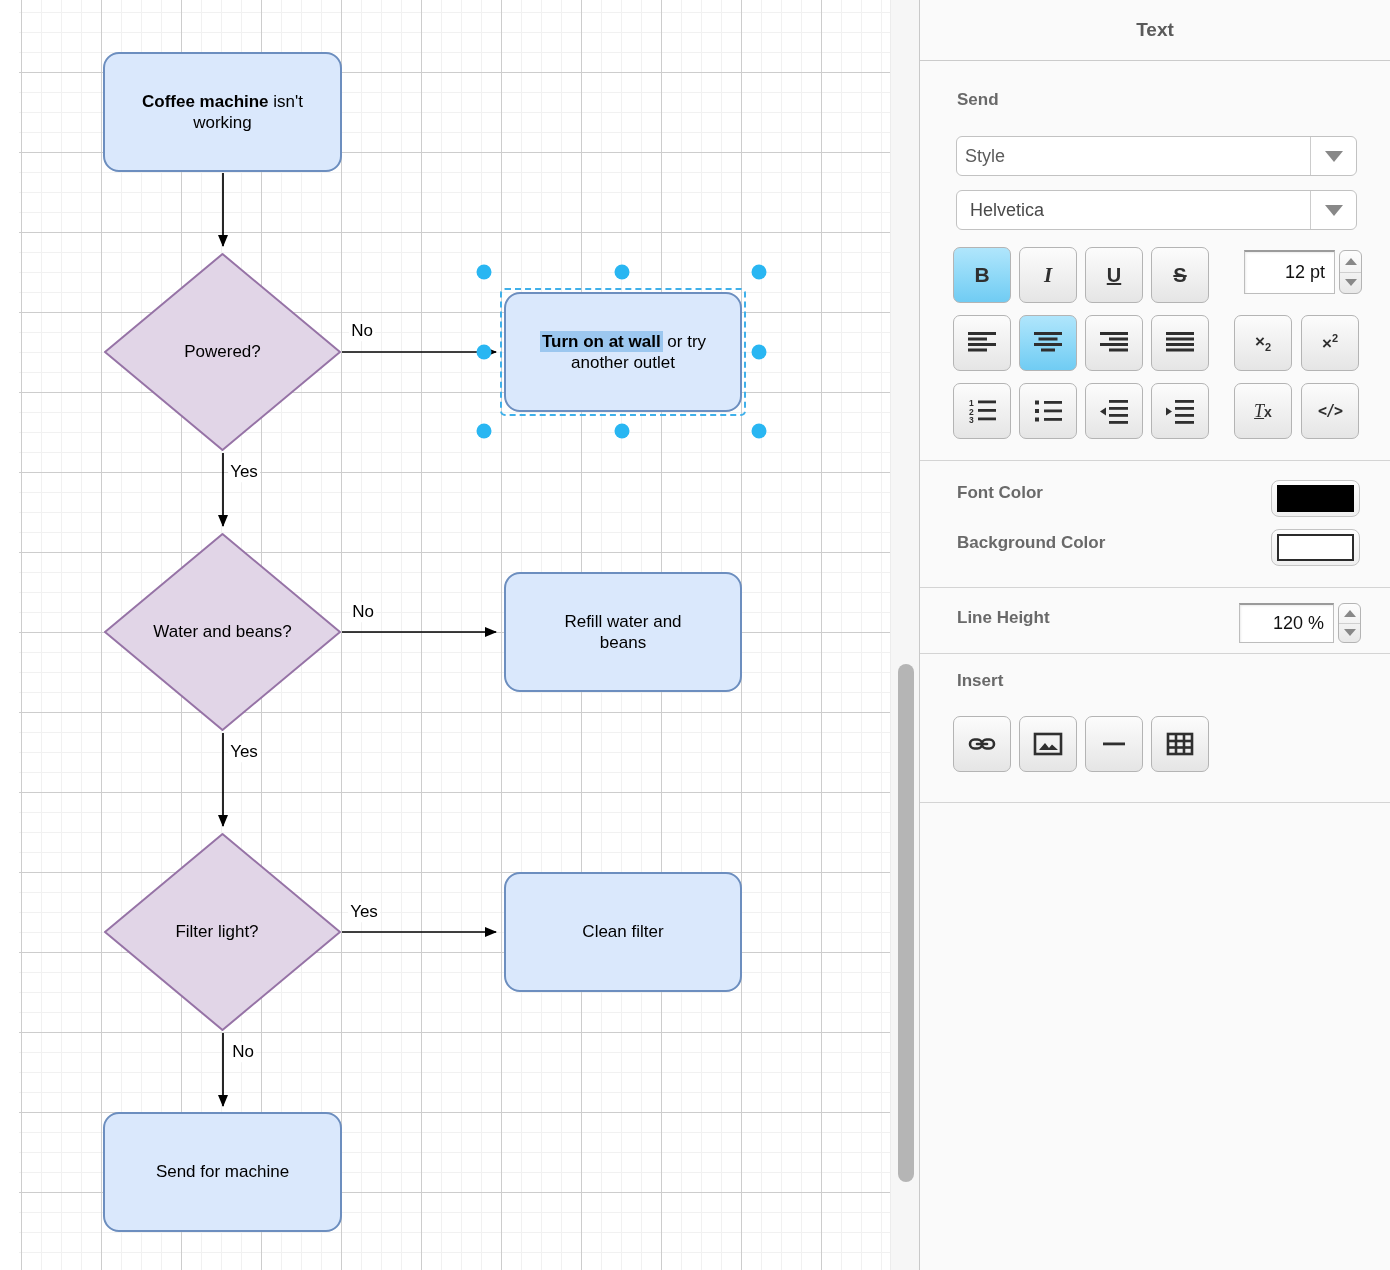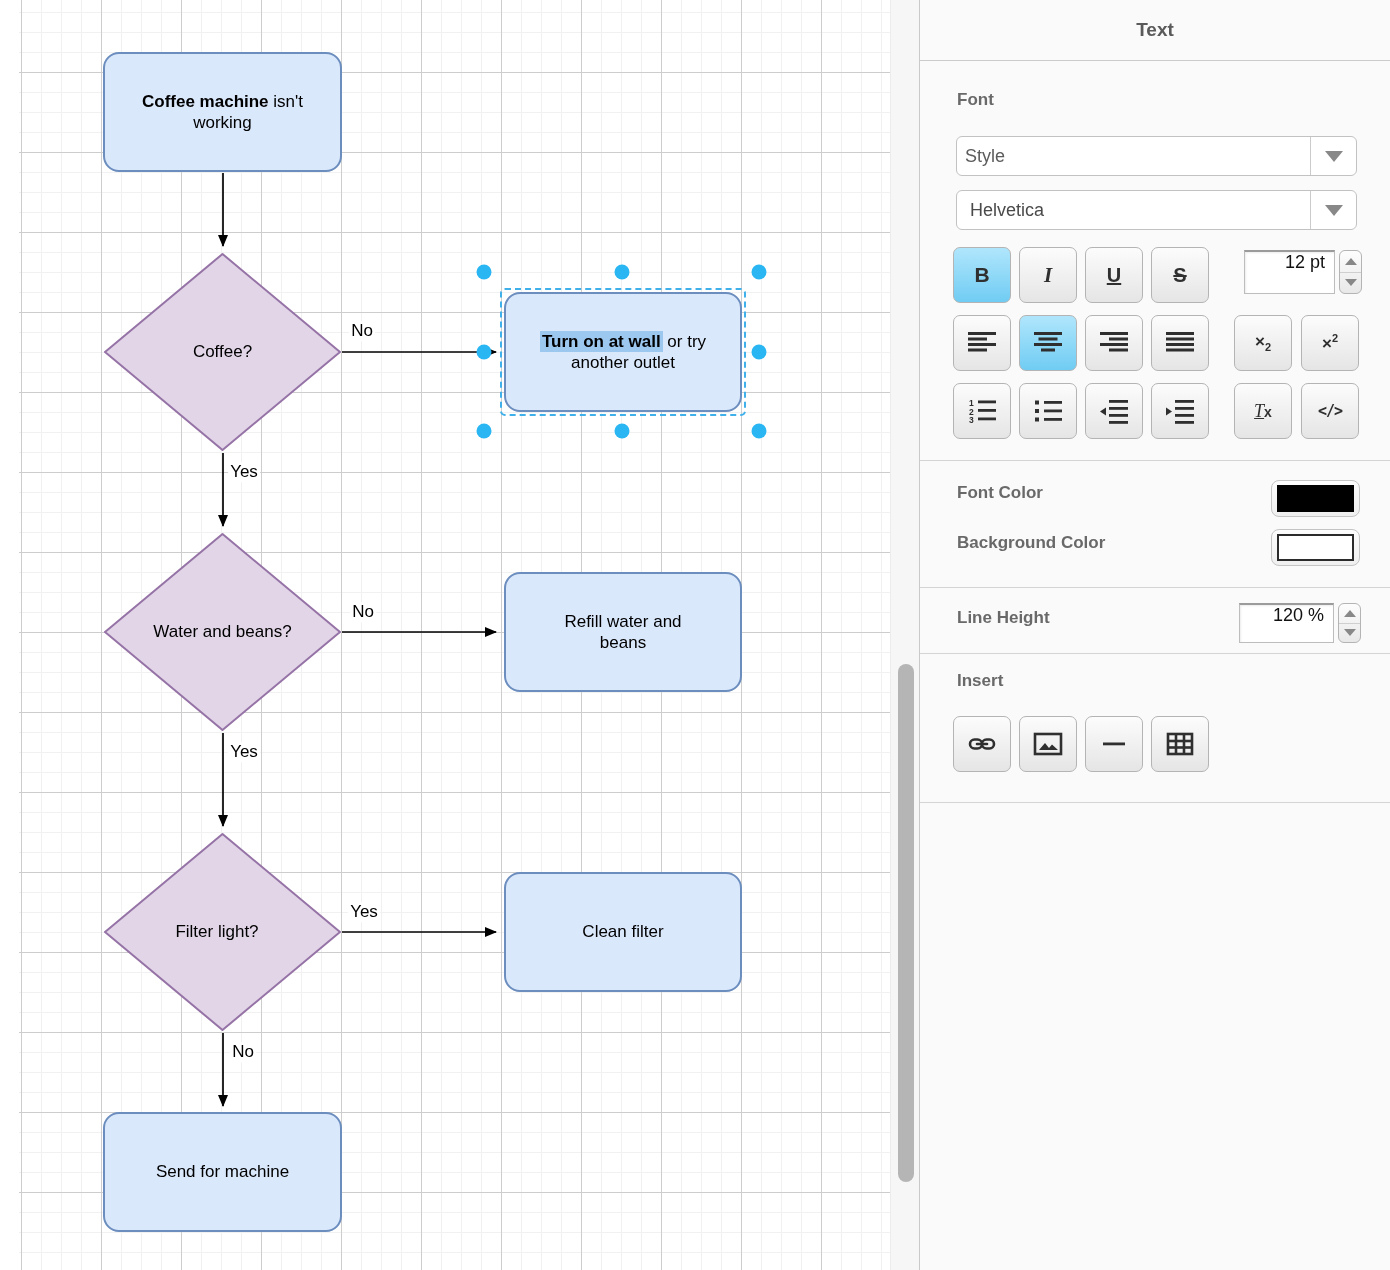--- a/index.html
+++ b/index.html
@@ -87,21 +87,21 @@
   .glyph-script { font-size:17px; font-weight:bold; }
   .glyph-script .small { font-size:11px; font-weight:bold; }
   .glyph-clear { font-size:18px; }
   .glyph-clear .t { font-family:"Liberation Serif","DejaVu Serif",serif; font-style:italic;
     text-decoration:underline; }
   .glyph-clear .x { font-weight:bold; font-size:14px; }
   .glyph-code { font-family:"DejaVu Sans Mono",monospace; font-weight:bold; font-size:15px; letter-spacing:-1px; }
 
   .num-input { position:absolute; background:#fff; border:1px solid #bdbdbd;
     border-top:2px solid #9b9b9b; box-shadow:inset 1px 1px 2px rgba(0,0,0,0.08);
-    display:flex; justify-content:flex-end; padding-right:9px;
+    display:flex; align-items:center; justify-content:flex-end; padding-right:9px;
     font-size:18px; color:#111; }
   #font-size-input { left:324px; top:250px; width:91px; height:44px; }
   #line-height-input { left:319px; top:603px; width:95px; height:40px; }
   .stepper { position:absolute; width:23px; background:linear-gradient(#fdfdfd,#e8e8e8);
     border:1px solid #b4b4b4; border-radius:6px; display:flex; flex-direction:column; }
   .stepper > div { flex:1; display:flex; align-items:center; justify-content:center; }
   .stepper > div:first-child { border-bottom:1px solid #cfcfcf; }
   #font-size-stepper { left:419px; top:250px; height:44px; }
   #line-height-stepper { left:418px; top:603px; height:40px; }
 
@@ -152,21 +152,21 @@
   </div>
 
   <div class="node process" id="node-repair">
     <div>Send for machine</div>
   </div>
 
   <div class="decision" id="dec-powered">
     <svg width="239" height="200" viewBox="0 0 239 200">
       <polygon points="119.5,2 237,100 119.5,198 2,100" fill="#e1d5e7" stroke="#9673a6" stroke-width="2" stroke-linejoin="round"></polygon>
     </svg>
-    <div class="decision-label">Coffee?</div>
+    <div class="decision-label">Powered?</div>
   </div>
 
   <div class="decision" id="dec-water">
     <svg width="239" height="200" viewBox="0 0 239 200">
       <polygon points="119.5,2 237,100 119.5,198 2,100" fill="#e1d5e7" stroke="#9673a6" stroke-width="2" stroke-linejoin="round"></polygon>
     </svg>
     <div class="decision-label">Water and beans?</div>
   </div>
 
   <div class="decision" id="dec-filter">
@@ -197,21 +197,21 @@
 <div id="gutter">
   <div id="thumb"></div>
 </div>
 
 <div id="panel">
 
   <div id="panel-header">
     <span id="panel-title">Text</span>
   </div>
 
-  <div class="sec-head" style="top:90px;">Font</div>
+  <div class="sec-head" style="top:90px;">Send</div>
 
   <div class="select" style="top:136px;padding-left:8px;">
     <span>Style</span>
     <span class="arrow-zone">
         <span class="tri-dn"></span>
       </span>
   </div>
 
   <div class="select" style="top:190px; color:#4a4a4a;">
     <span>Helvetica</span>

